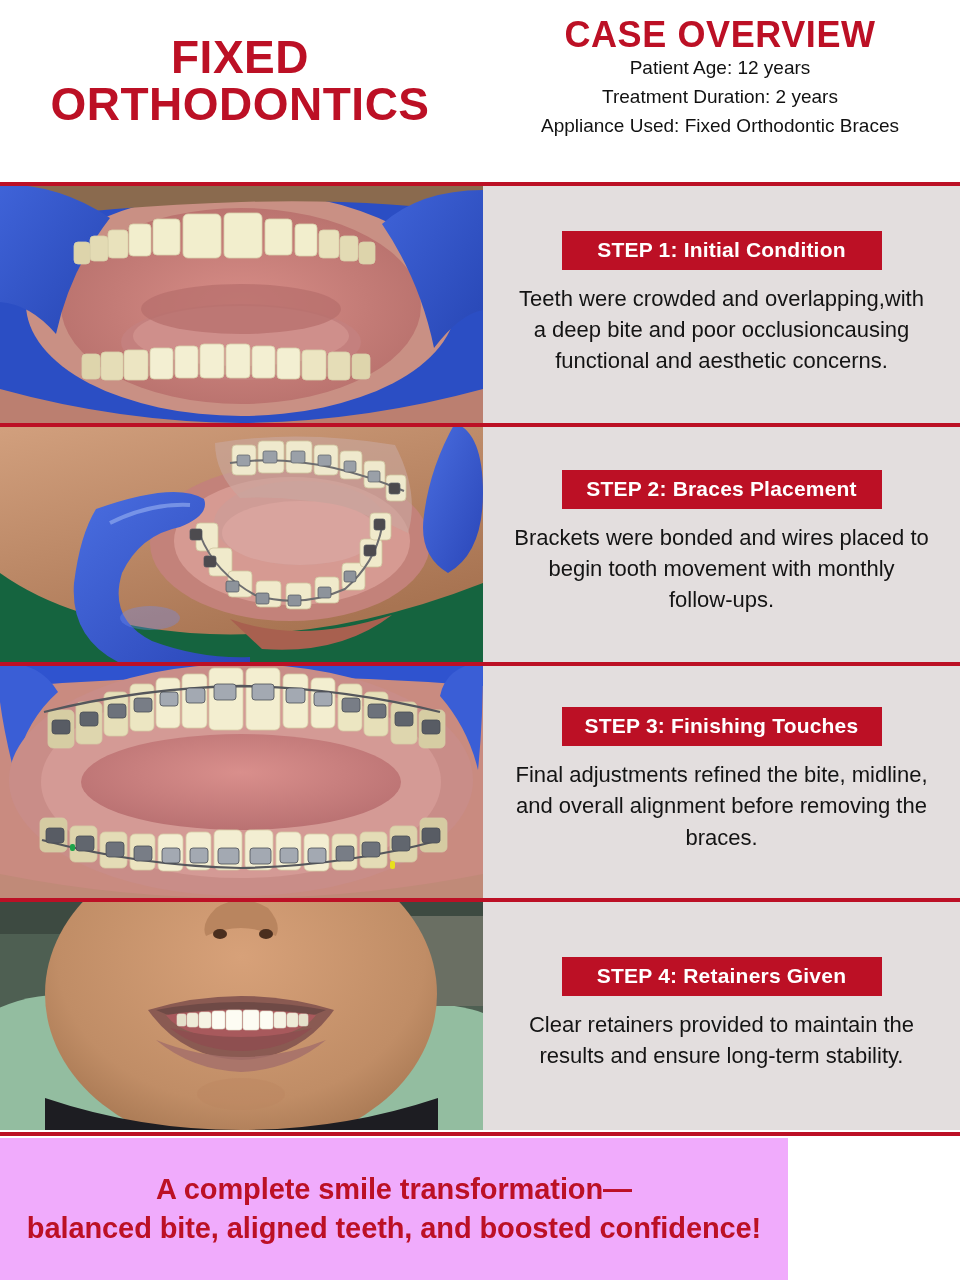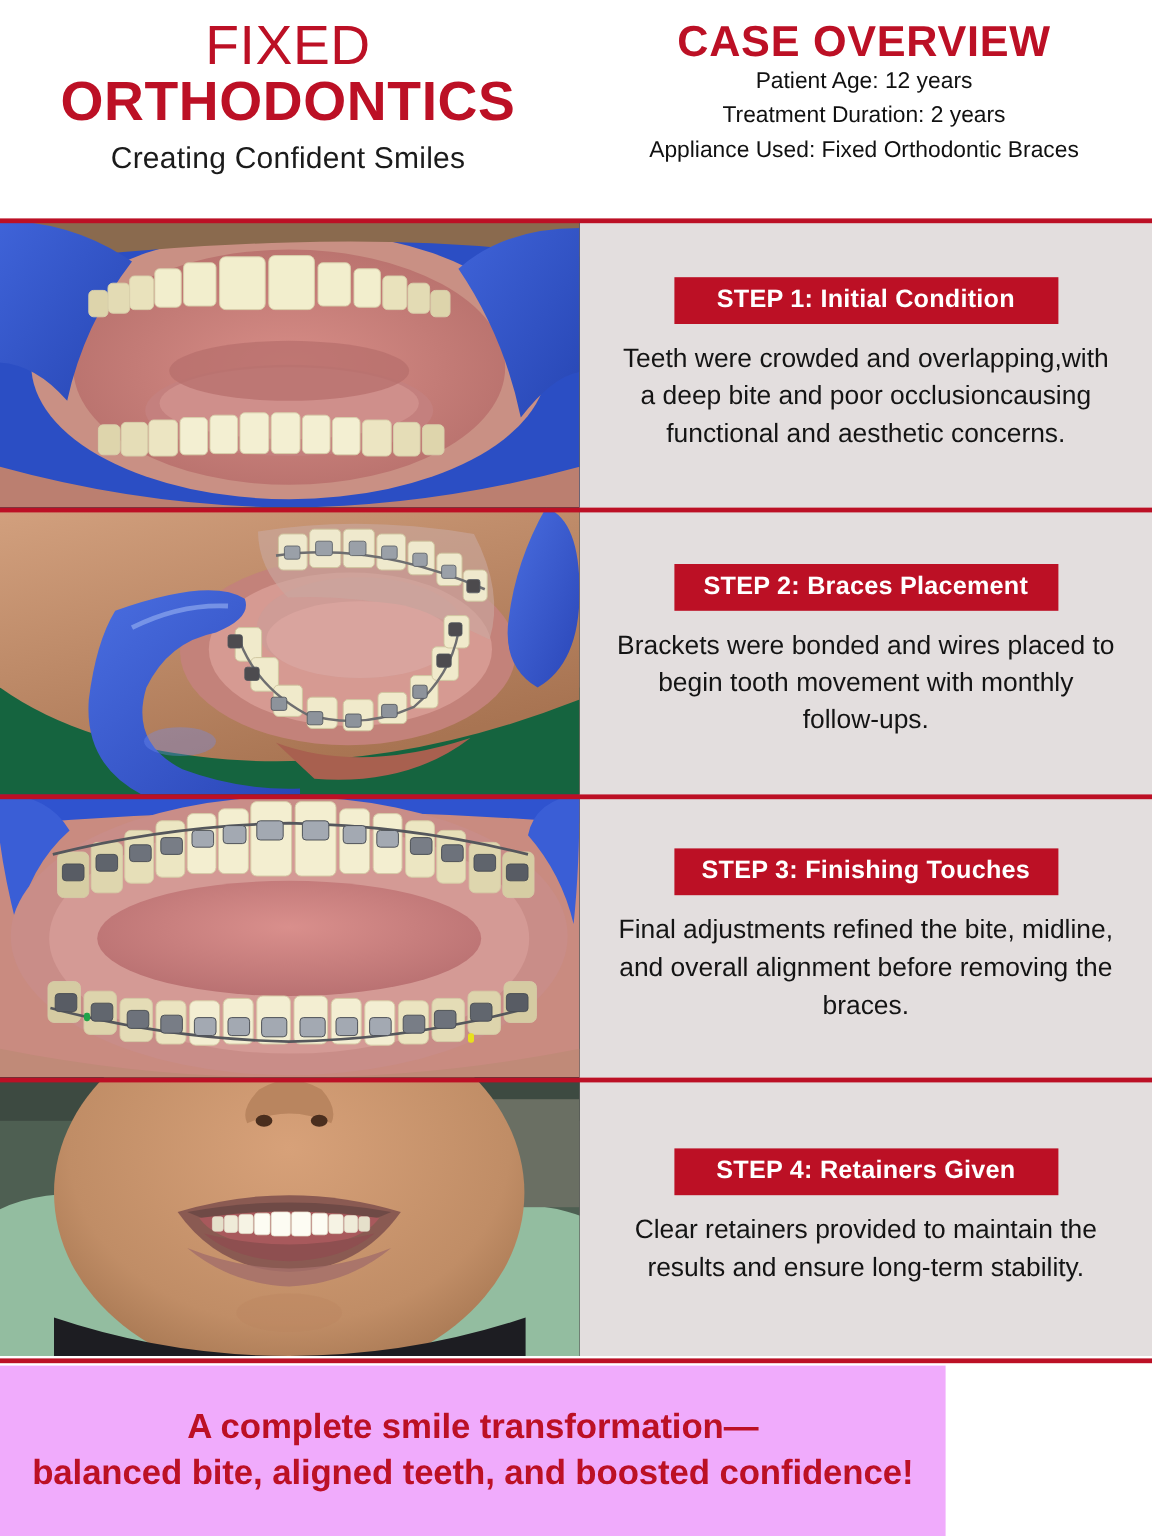--- a/index.html
+++ b/index.html
@@ -4,21 +4,21 @@
 <style>
   html,body{margin:0;padding:0;background:#fff;}
   body{width:960px;height:1280px;font-family:"Liberation Sans",sans-serif;overflow:hidden;}
   .page{position:relative;width:960px;height:1280px;background:#ffffff;}
 
   
   .header{display:flex;width:960px;height:184px;background:#ffffff;}
   .header-left{width:480px;display:flex;flex-direction:column;align-items:center;justify-content:flex-start;padding-top:14px;box-sizing:border-box;}
   .header-right{width:480px;display:flex;flex-direction:column;align-items:center;justify-content:flex-start;padding-top:16px;box-sizing:border-box;}
 
-  .brand-l1{font-size:46px;font-weight:normal;color:#BC1025;letter-spacing:0.5px;line-height:1.02;text-align:center;}
+  .brand-l1{font-size:46px;font-weight:bold;color:#BC1025;letter-spacing:0.5px;line-height:1.02;text-align:center;margin-top:20px;}
   .brand-l2{font-size:46px;font-weight:bold;color:#BC1025;letter-spacing:0.5px;line-height:1.02;text-align:center;}
   .brand-tag{font-size:25px;color:#1b1b1b;font-weight:400;margin-top:10px;text-align:center;letter-spacing:0.2px;}
 
   .co-title{font-size:36px;font-weight:bold;color:#BC1025;letter-spacing:0.6px;line-height:1.05;text-align:left;}
   .co-line{font-size:19px;color:#111;text-align:center;line-height:1.52;white-space:nowrap;}
 
   
   .hrule{position:absolute;left:0;width:960px;height:4px;background:#BC1025;z-index:30;}
 
   
@@ -41,21 +41,20 @@
 </style>
 </head>
 <body>
 
 <div class="page">
 
   <div class="header">
     <div class="header-left">
       <div class="brand-l1">FIXED</div>
       <div class="brand-l2">ORTHODONTICS</div>
-      <div class="brand-tag">Creating Confident Smiles</div>
     </div>
     <div class="header-right">
       <div class="co-title">CASE OVERVIEW</div>
       <div class="co-line">Patient Age: 12 years</div>
       <div class="co-line">Treatment Duration: 2 years</div>
       <div class="co-line">Appliance Used: Fixed Orthodontic Braces</div>
     </div>
   </div>
 
   <div class="hrule" style="top:182px;"></div>

